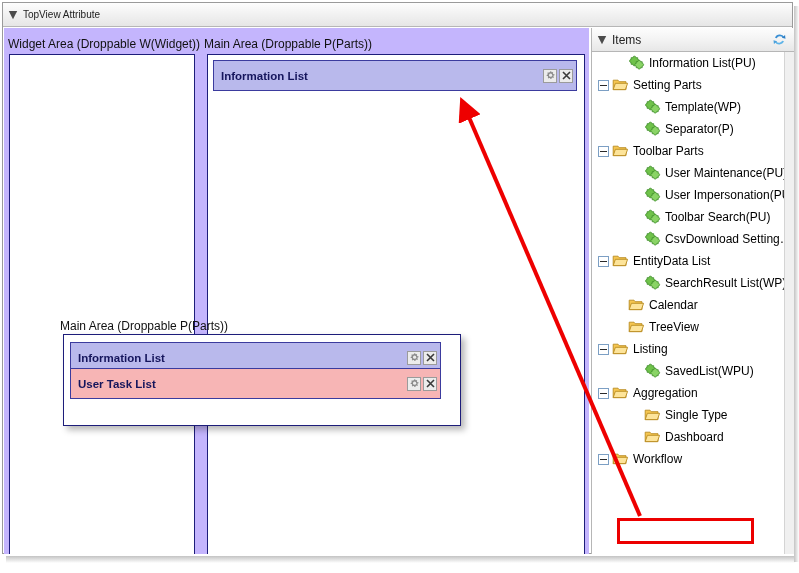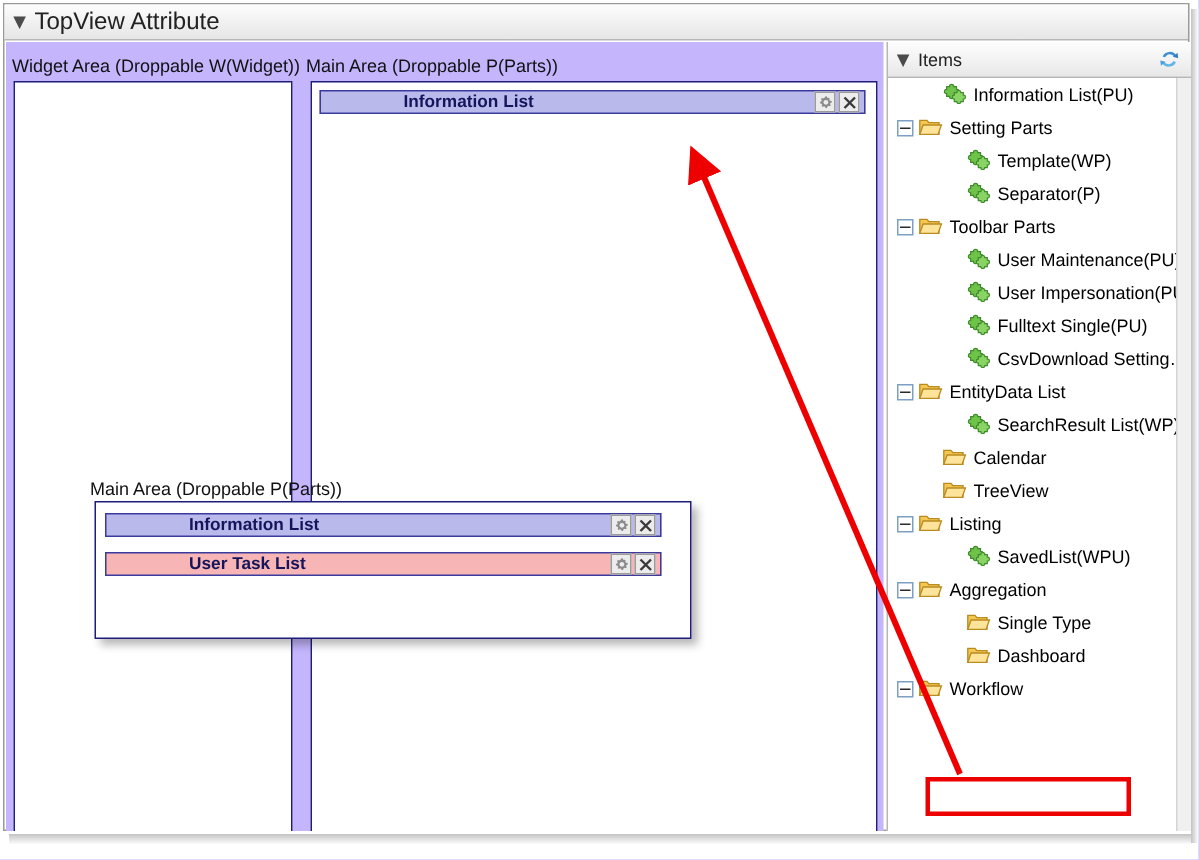--- a/index.html
+++ b/index.html
@@ -34,40 +34,40 @@
     position:absolute;left:0;top:0;height:24px;width:100%;
     background:linear-gradient(to bottom,#fdfdfd 0%,#f1f1f1 50%,#e6e6e6 100%);
     border-bottom:1px solid #b6b6b6;
     box-sizing:border-box;
     display:flex;align-items:center;
   }
   .chev{
     width:20px;text-align:center;color:#4b4b4b;font-size:11px;
     font-family:"DejaVu Sans", sans-serif;line-height:1;
   }
-  .panel-header .title{font-size:16px;color:#222;}
+  .panel-header .title{font-size:10px;color:#222;}
 
   
   .canvas{
     position:absolute;left:1px;top:25px;width:585px;height:526px;
     background:#c4b5fd;overflow:hidden;
   }
   .area-label{
     position:absolute;font-size:12px;color:#111;white-space:nowrap;
   }
   .drop-area{
     position:absolute;border:1px solid #1d1d7a;background:#ffffff;
     box-sizing:border-box;
   }
 
   
   .partbar{
-    position:absolute;height:16px;box-sizing:border-box;
+    position:absolute;height:31px;box-sizing:border-box;
     border:1px solid #3b3b9e;
-    display:flex;align-items:center;padding-left:48px;
+    display:flex;align-items:center;
   }
   .partbar.blue{background:#b9b9ec;}
   .partbar.pink{background:#f7b5b5;}
   .partbar .label{
     flex:1;padding-left:7px;font-size:11.5px;font-weight:bold;color:#15155c;
     white-space:nowrap;overflow:hidden;
   }
   .partbar .btns{display:flex;align-items:center;padding-right:3px;gap:2px;}
   .btn-sq{
     width:14px;height:14px;box-sizing:border-box;
@@ -295,21 +295,21 @@
                 <path d="M11.2 5.3c.9 0 1.4.6 1.3 1.4l1.7 0 0 1.7c.8-.1 1.4.4 1.4 1.3 0 .9-.6 1.4-1.4 1.3l0 1.7-1.7 0c.1.8-.4 1.3-1.3 1.3s-1.4-.5-1.3-1.3l-1.7 0 0-1.7c-.8.1-1.3-.4-1.3-1.3 0-.9.5-1.4 1.3-1.3l0-1.7 1.7 0c-.1-.8.4-1.4 1.3-1.4Z" fill="#8ad466" stroke="#3d8c29" stroke-width="0.8"></path>
               </svg></span>
             <span>User Impersonation(PU)</span>
           </div>
           <div class="tnode" style="padding-left: 38px;">
             <span class="exp spacer"></span>
             <span class="ico"><svg width="17" height="16" viewBox="0 0 17 16">
                 <path d="M6.4 1.2c1 0 1.5.6 1.4 1.5l1.9 0 0 1.9c.9-.1 1.6.4 1.6 1.4 0 1-.7 1.5-1.6 1.4l0 1.9-1.9 0c.1.9-.4 1.5-1.4 1.5s-1.5-.6-1.4-1.5l-1.9 0 0-1.9C2.2 7.5 1.6 7 1.6 6c0-1 .6-1.5 1.5-1.4l0-1.9 1.9 0C4.9 1.8 5.4 1.2 6.4 1.2Z" fill="#6fc24a" stroke="#3d8c29" stroke-width="0.8"></path>
                 <path d="M11.2 5.3c.9 0 1.4.6 1.3 1.4l1.7 0 0 1.7c.8-.1 1.4.4 1.4 1.3 0 .9-.6 1.4-1.4 1.3l0 1.7-1.7 0c.1.8-.4 1.3-1.3 1.3s-1.4-.5-1.3-1.3l-1.7 0 0-1.7c-.8.1-1.3-.4-1.3-1.3 0-.9.5-1.4 1.3-1.3l0-1.7 1.7 0c-.1-.8.4-1.4 1.3-1.4Z" fill="#8ad466" stroke="#3d8c29" stroke-width="0.8"></path>
               </svg></span>
-            <span>Fulltext Single(PU)</span>
+            <span>Toolbar Search(PU)</span>
           </div>
           <div class="tnode" style="padding-left: 38px;">
             <span class="exp spacer"></span>
             <span class="ico"><svg width="17" height="16" viewBox="0 0 17 16">
                 <path d="M6.4 1.2c1 0 1.5.6 1.4 1.5l1.9 0 0 1.9c.9-.1 1.6.4 1.6 1.4 0 1-.7 1.5-1.6 1.4l0 1.9-1.9 0c.1.9-.4 1.5-1.4 1.5s-1.5-.6-1.4-1.5l-1.9 0 0-1.9C2.2 7.5 1.6 7 1.6 6c0-1 .6-1.5 1.5-1.4l0-1.9 1.9 0C4.9 1.8 5.4 1.2 6.4 1.2Z" fill="#6fc24a" stroke="#3d8c29" stroke-width="0.8"></path>
                 <path d="M11.2 5.3c.9 0 1.4.6 1.3 1.4l1.7 0 0 1.7c.8-.1 1.4.4 1.4 1.3 0 .9-.6 1.4-1.4 1.3l0 1.7-1.7 0c.1.8-.4 1.3-1.3 1.3s-1.4-.5-1.3-1.3l-1.7 0 0-1.7c-.8.1-1.3-.4-1.3-1.3 0-.9.5-1.4 1.3-1.3l0-1.7 1.7 0c-.1-.8.4-1.4 1.3-1.4Z" fill="#8ad466" stroke="#3d8c29" stroke-width="0.8"></path>
               </svg></span>
             <span>CsvDownload Setting…</span>
           </div>
           <div class="tnode" style="padding-left: 6px;">

